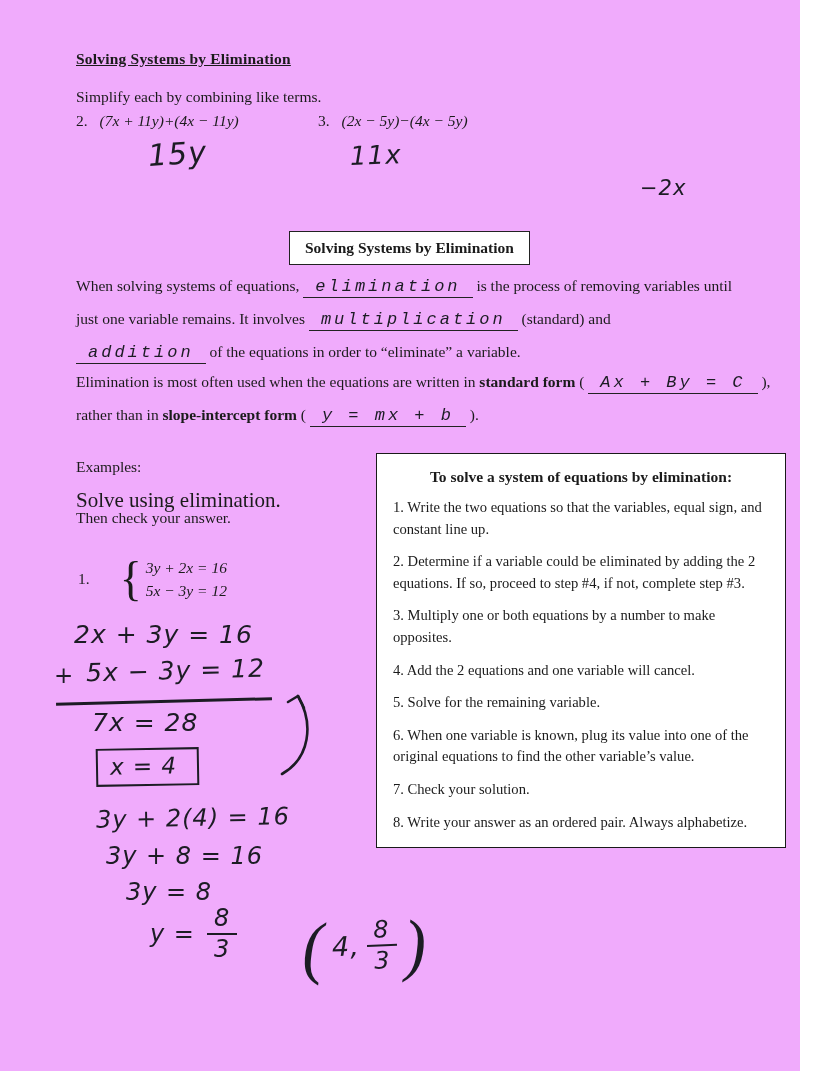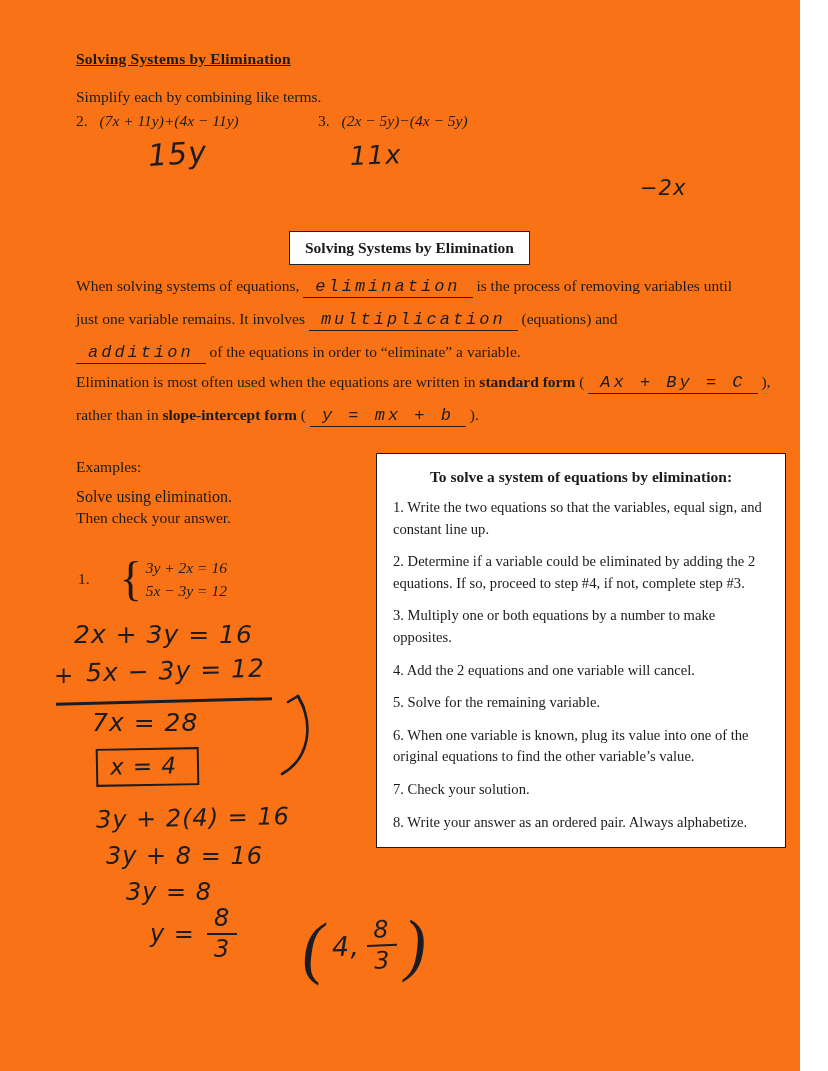--- a/index.html
+++ b/index.html
@@ -1,19 +1,19 @@
 <!DOCTYPE html>
 <html><head>
 <meta charset="utf-8">
 <style>
   html,body{margin:0;padding:0;background:#ffffff;}
   .page{
     position:relative;
     width:800px;height:1071px;
-    background:#f97316;
+    background:#f0abfc;
     font-family:"Liberation Serif", serif;
     color:#1b1b1b;
     overflow:hidden;
   }
   
   .title{
     position:absolute;left:76px;top:50px;
     font-size:15.5px;font-weight:bold;text-decoration:underline;
     margin:0;letter-spacing:.2px;
   }
@@ -28,21 +28,21 @@
     position:absolute;left:289px;top:231px;
     border:1.4px solid #222;padding:7px 15px;
     font-size:15.5px;font-weight:bold;background:#fff;
   }
   .para{position:absolute;left:76px;width:700px;font-size:15.5px;}
   .para .tline{display:block;line-height:24px;margin-bottom:9px;}
   .p1{top:274px;}
   .p2{top:370px;}
   .bold{font-weight:bold;}
   .examples-label{position:absolute;left:76px;top:458px;font-size:15.5px;margin:0;}
-  .solve-line1{position:absolute;left:76px;top:488px;font-size:16px;margin:0;}
+  .solve-line1{position:absolute;left:76px;top:488px;font-size:21px;margin:0;}
   .solve-line2{position:absolute;left:76px;top:509px;font-size:15.5px;margin:0;}
   
   .system{position:absolute;left:78px;top:556px;display:flex;align-items:center;}
   .system .pnum{font-size:15.5px;margin-right:30px;}
   .brace{font-size:46px;font-weight:300;line-height:1;margin-right:4px;transform:scaleY(1.05);}
   .eqs{display:flex;flex-direction:column;font-size:15.5px;line-height:23px;}
   
   .steps-box{
     position:absolute;left:376px;top:453px;width:376px;
     border:1.6px solid #1a1a1a;background:#fff;
@@ -122,21 +122,21 @@
 
   <div class="para p1">
     <span class="tline">
       <span>When solving systems of equations,</span>
       <span class="blank">elimination</span>
       <span>is the process of removing variables until</span>
     </span>
     <span class="tline">
       <span>just one variable remains.  It involves</span>
       <span class="blank">multiplication</span>
-      <span>(equations) and</span>
+      <span>(standard) and</span>
     </span>
     <span class="tline">
       <span class="blank">addition</span>
       <span>of the equations in order to “eliminate” a variable.</span>
     </span>
   </div>
 
   <div class="para p2">
     <span class="tline">
       <span>Elimination is most often used when the equations are written in</span>

